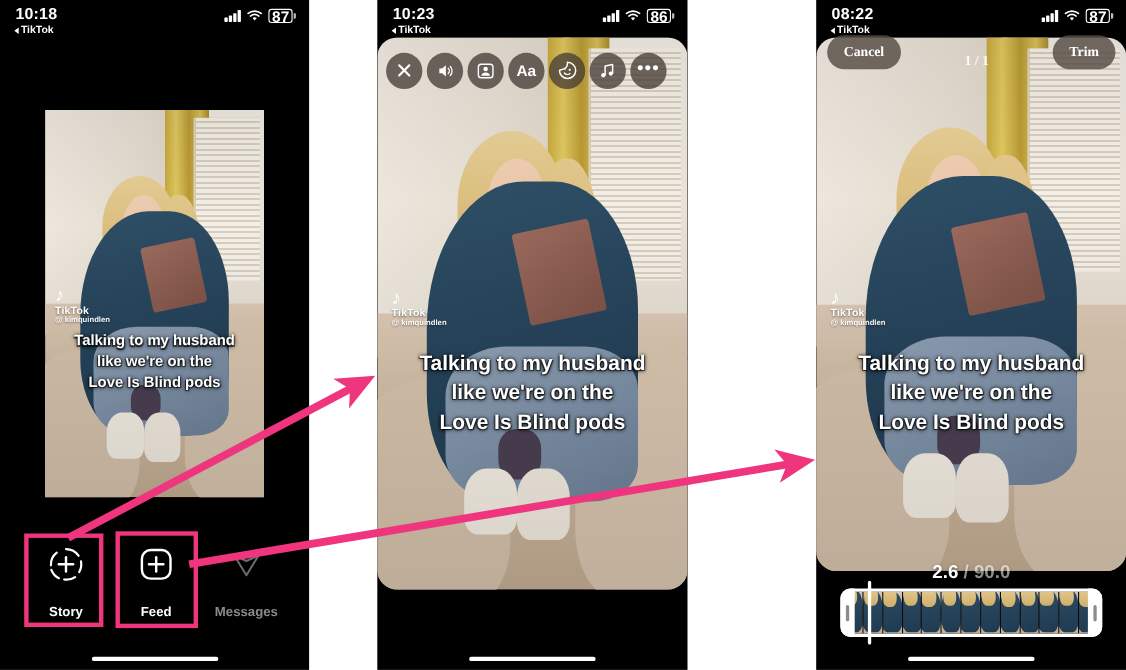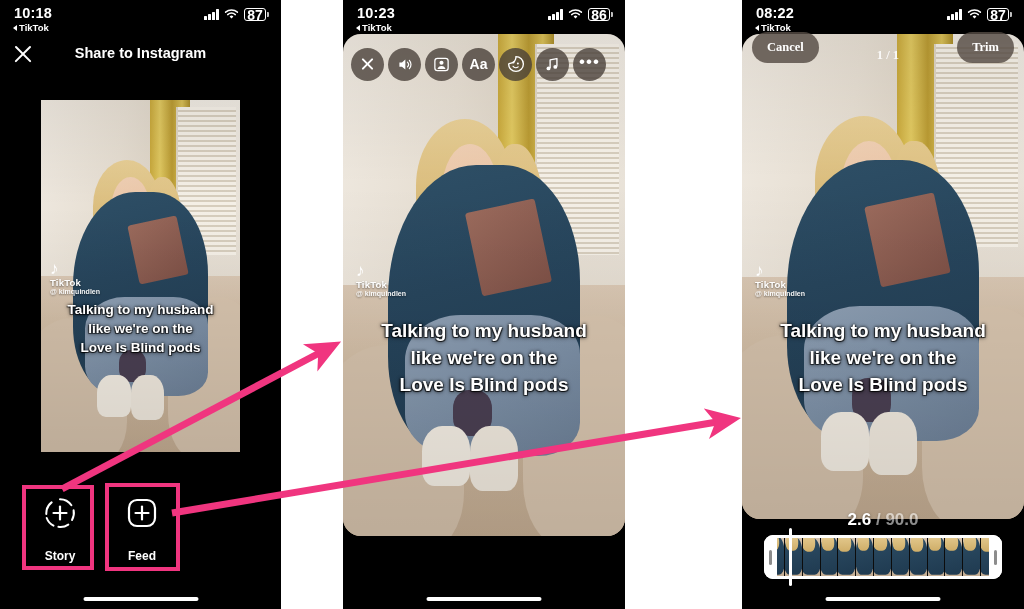--- a/index.html
+++ b/index.html
@@ -246,24 +246,20 @@
               <path d="M1.6 3.2a9.3 9.3 0 0 1 11.8 0" stroke="#fff" stroke-width="1.5" fill="none" stroke-linecap="round"></path>
             </svg>
         </span>
         <span class="batt-wrap">
           <span class="batt">87</span>
           <span class="batt-nub"></span>
         </span>
       </div>
     </div>
 
-    <div class="p1-header">
-      <div class="p1-close"></div>
-      <div class="p1-title">Share to Instagram</div>
-    </div>
 
     <div class="p1-preview">
       <div class="scene">
         <div class="sc-wallL"></div>
           <div class="sc-wallR"></div>
         <div class="sc-curtain"></div>
           <div class="sc-blind"></div>
         <div class="sc-couch"></div>
           <div class="sc-cushionL"></div>
           <div class="sc-cushionR"></div>
@@ -316,20 +312,28 @@
             <rect x="3" y="3" width="26" height="26" rx="8" ry="8" stroke="#fff" stroke-width="2.2" fill="none"></rect>
             <g stroke="#fff" stroke-width="2.2" stroke-linecap="round">
               <line x1="16" y1="9.5" x2="16" y2="22.5"></line>
               <line x1="9.5" y1="16" x2="22.5" y2="16"></line>
             </g>
           </svg>
         </div>
         <div class="sh-lbl">Feed</div>
       </div>
 
+      <div class="share-item" id="sh-msg">
+        <div class="sh-ico">
+          <svg width="32" height="32" viewBox="0 0 32 32">
+            <path d="M5 8 L16 26 L27 8 L16 13 Z" stroke="#6d6d6d" stroke-width="1.8" fill="none" stroke-linejoin="round"></path>
+          </svg>
+        </div>
+        <div class="sh-lbl">Messages</div>
+      </div>
     </div>
 
     <div class="hl-box" id="hl-story" style="left:22px; top:485px; width:72px; height:85px;"></div>
     <div class="hl-box" id="hl-feed" style="left:105px; top:483px; width:75px; height:88px;"></div>
 
     <div class="home-ind"></div>
   </div>
 
   <div class="panel" id="panel2">
 

